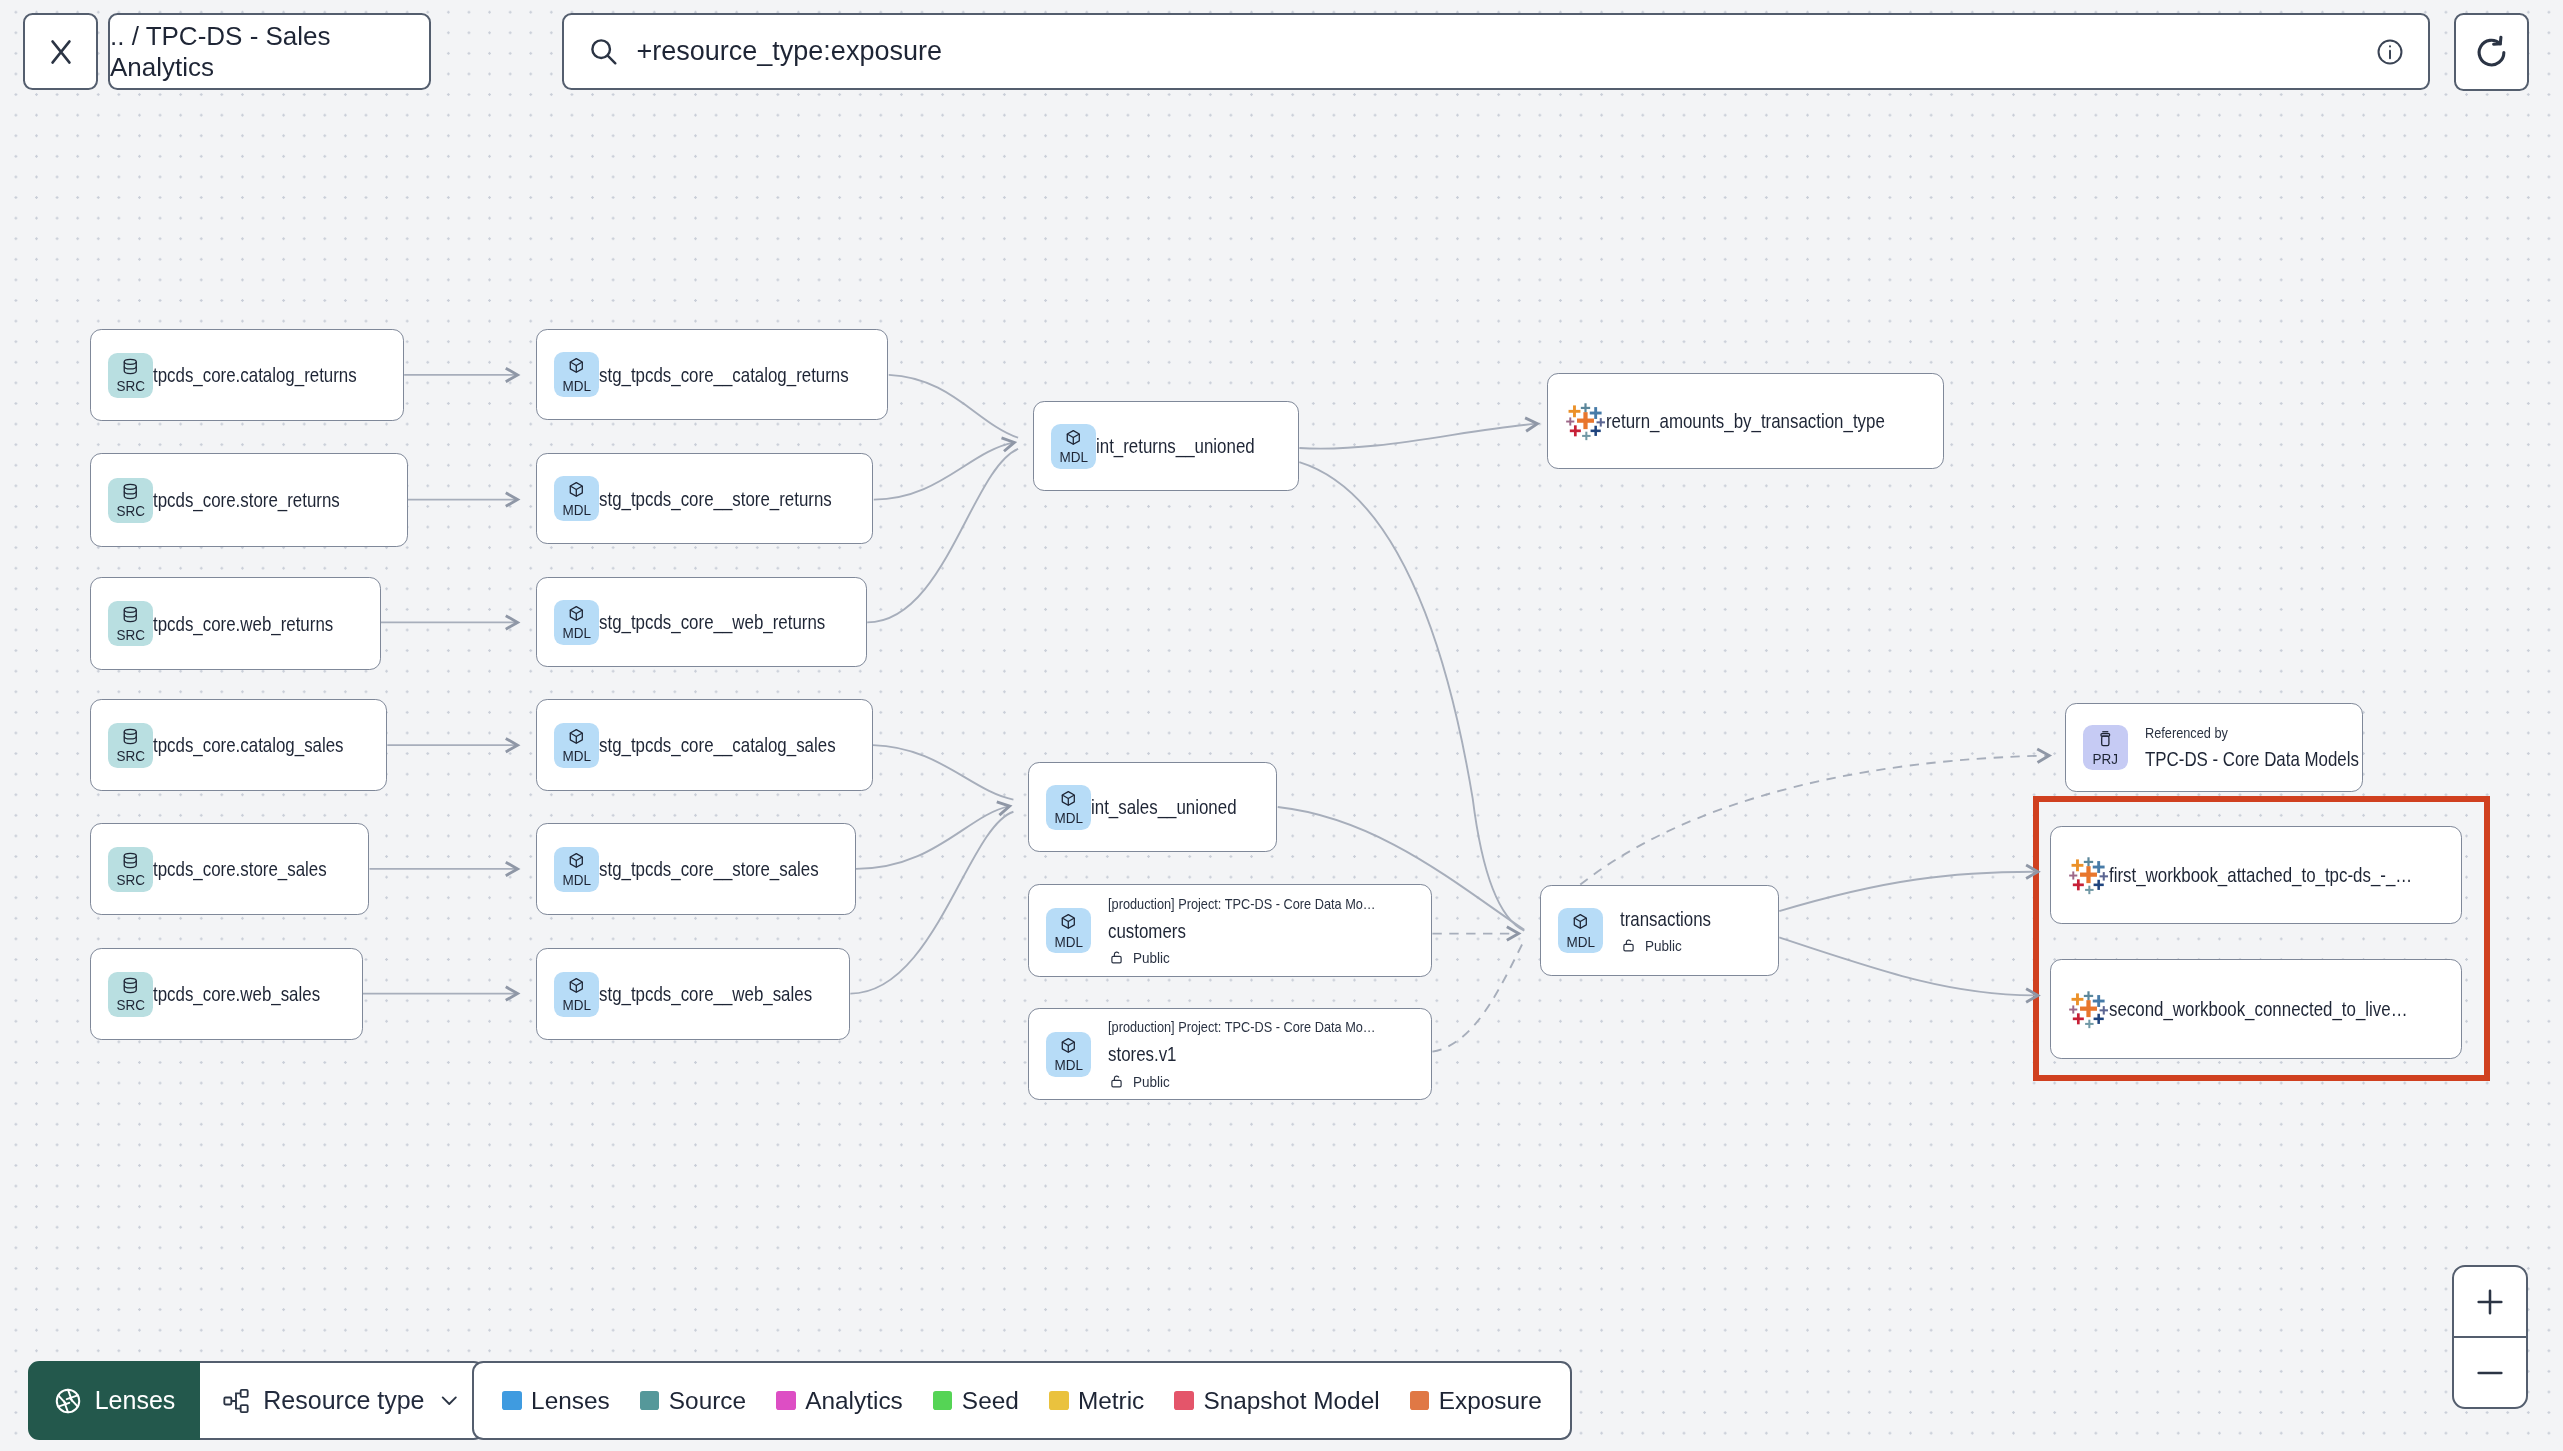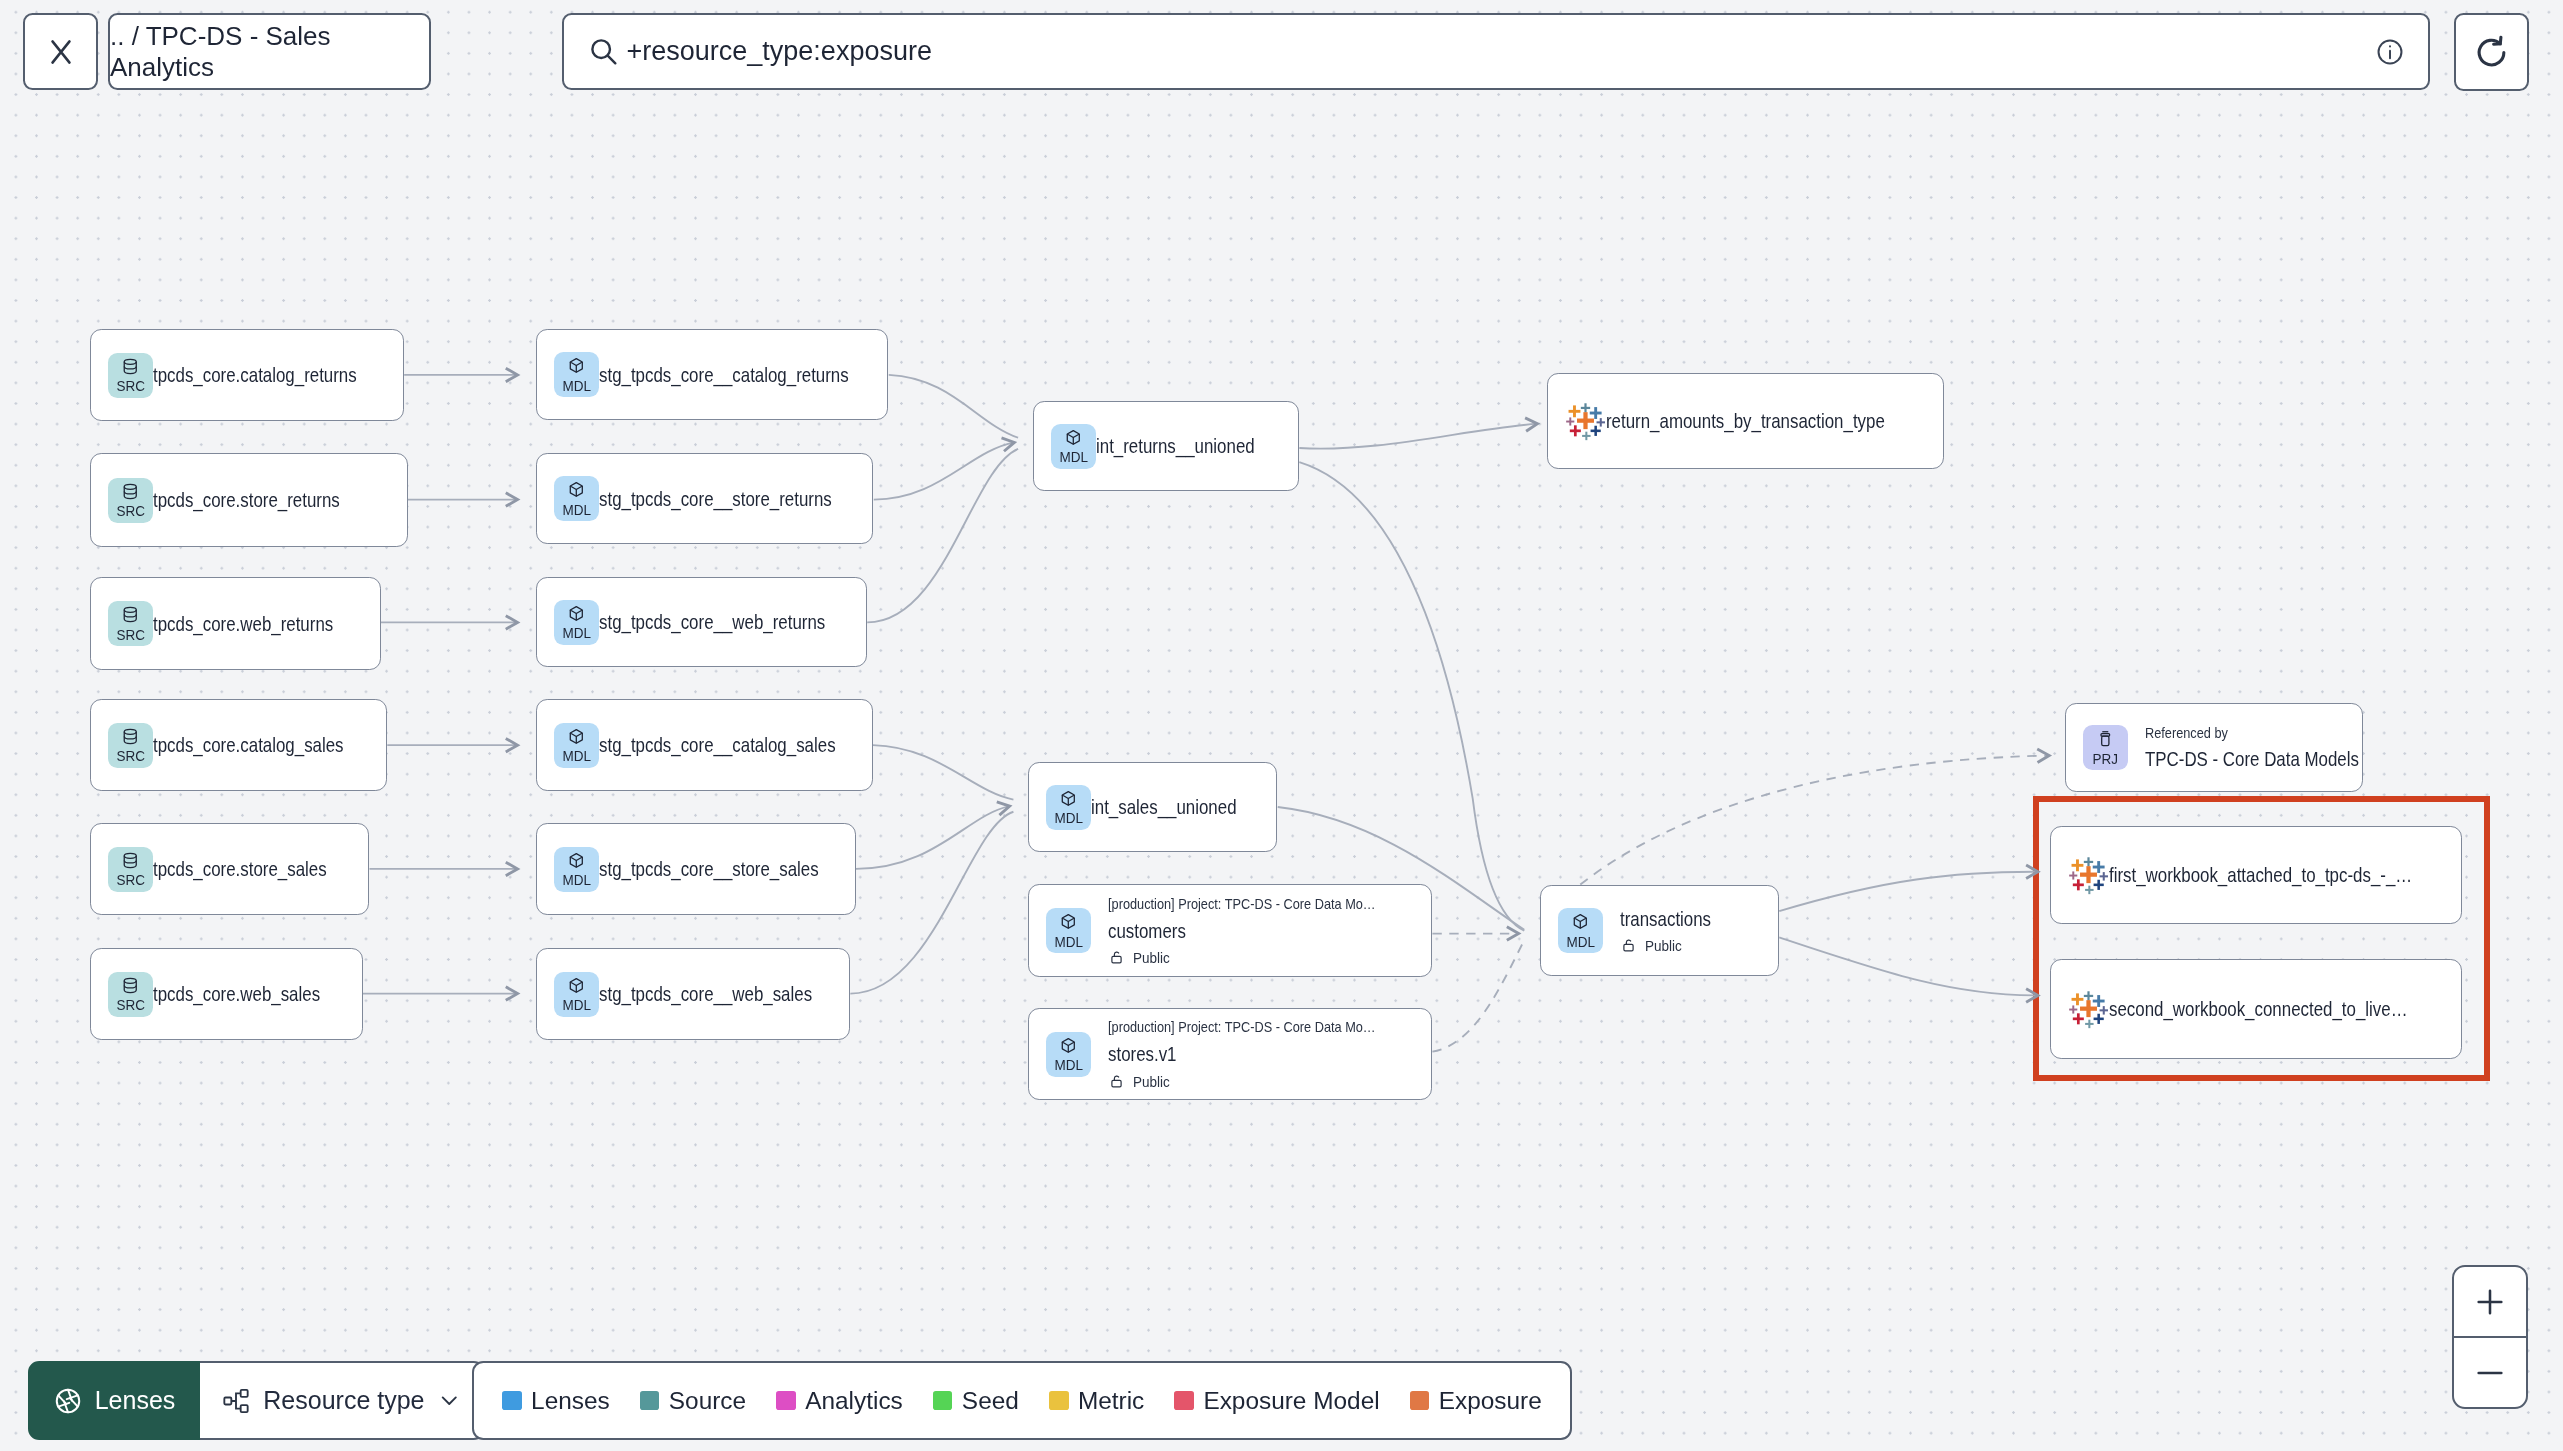--- a/index.html
+++ b/index.html
@@ -10,21 +10,21 @@
     background-size:20.6px 20.6px;background-position:5.6px 1.9px;
     font-family:"Liberation Sans",sans-serif;color:#232b3d;
   }
   svg{display:block}
   
   .tbtn{position:absolute;background:#fff;border:2.3px solid #545e6e;border-radius:9.4px;
         display:flex;align-items:center;justify-content:center;box-sizing:border-box;cursor:pointer}
   .breadcrumb-text{font-size:26px;color:#1e2535;}
   .searchbar{position:absolute;left:562px;top:13px;width:1868px;height:77px;background:#fff;
              border:2.3px solid #545e6e;border-radius:9.4px;box-sizing:border-box;
-             display:flex;align-items:center;padding:0 22.5px;gap:4px;}
+             display:flex;align-items:center;padding:0 22.5px;gap:14px;}
   .searchbar input{border:none;outline:none;background:transparent;flex:1;
                    font-family:"Liberation Sans",sans-serif;font-size:27px;color:#1e2535;}
   
   .node{position:absolute;background:#fff;border:1.9px solid #7f8899;border-radius:11.2px;
         box-sizing:border-box;display:flex;align-items:center;padding:0 17px;cursor:pointer;}
   .badge{flex:0 0 45px;width:45px;height:45px;border-radius:9.4px;display:flex;flex-direction:column;
          align-items:center;justify-content:center;gap:0.9px;}
   .badge span{font-size:15px;line-height:15px;letter-spacing:0;color:#1e2535;transform:scaleX(.9);}
   .badge.src{background:#b9dfe1}
   .badge.mdl{background:#b7dcf7}
@@ -437,21 +437,21 @@
     <div class="legend-item">
         <span class="sw" style="background-color: rgb(85, 212, 85);"></span>
         <span>Seed</span>
       </div>
     <div class="legend-item">
         <span class="sw" style="background-color: rgb(234, 194, 62);"></span>
         <span>Metric</span>
       </div>
     <div class="legend-item">
         <span class="sw" style="background-color: rgb(228, 85, 106);"></span>
-        <span>Exposure Model</span>
+        <span>Snapshot Model</span>
       </div>
     <div class="legend-item">
         <span class="sw" style="background-color: rgb(224, 120, 69);"></span>
         <span>Exposure</span>
       </div>
   </div>
 
   <div class="zoomctl">
     <div class="zbtn top">
       <svg width="34" height="34" viewBox="0 0 24 24" fill="none" stroke="#2b3444" stroke-width="1.8" stroke-linecap="round">

